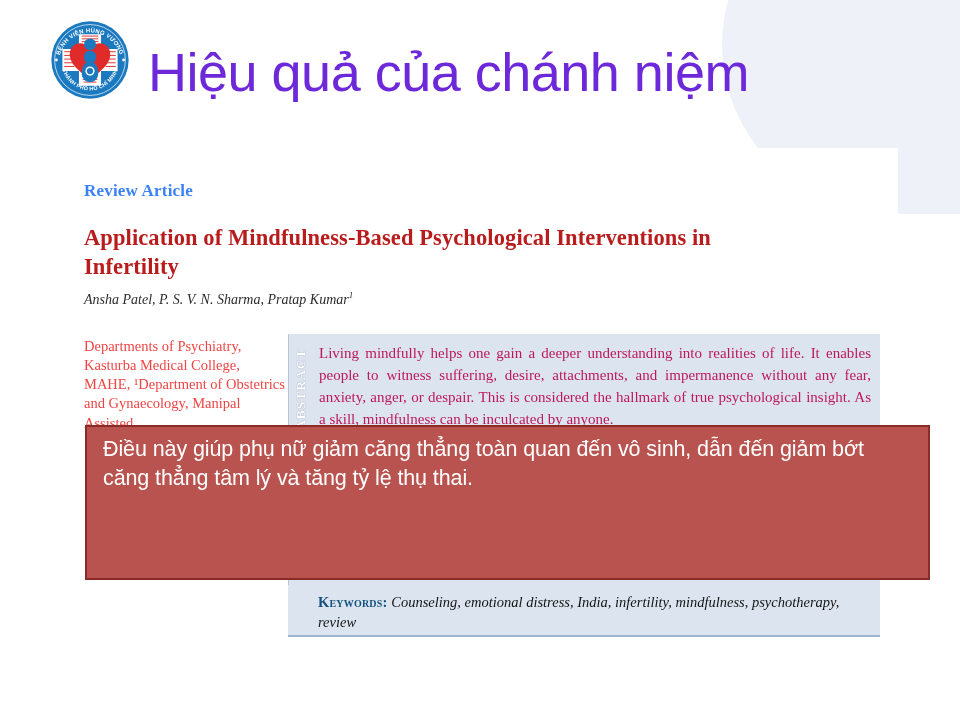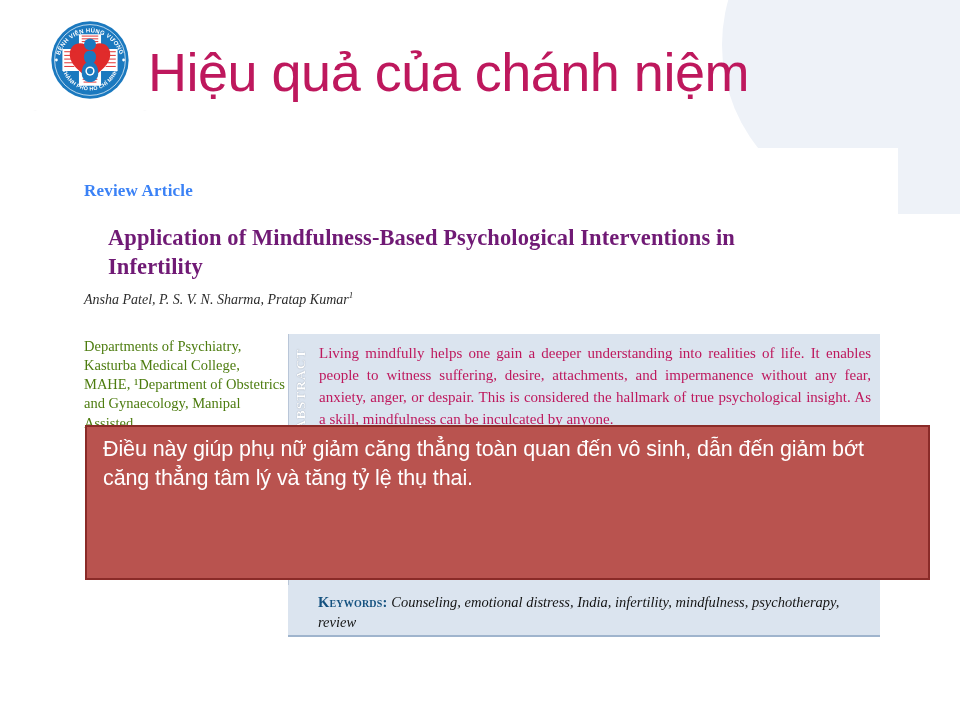--- a/index.html
+++ b/index.html
@@ -59,21 +59,21 @@
   .logo-wrap svg { display: block; width: 92px; height: 92px; }
 
   
   .slide-title {
     position: absolute;
     left: 148px; top: 43px;
     width: 790px;
     font-size: 54px;
     font-weight: 400;
     letter-spacing: -0.5px;
-    color: #be185d;
+    color: #6d28d9;
     line-height: 1.08;
     z-index: 5;
     white-space: nowrap;
   }
 
   
   .article {
     position: absolute;
     left: 62px; top: 148px;
     width: 836px; height: 500px;
@@ -89,41 +89,40 @@
     color: #3b82f6;
     letter-spacing: .2px;
   }
   .art-title {
     position: absolute; left: 22px; top: 76px;
     width: 690px;
     font-family: "Liberation Serif", serif;
     font-weight: bold;
     font-size: 22.5px;
     line-height: 1.28;
-    color: #701a75;
+    color: #b91c1c;
     letter-spacing: .1px;
-    margin-left: 24px;
   }
   .art-authors {
     position: absolute; left: 22px; top: 142px;
     font-family: "Liberation Serif", serif;
     font-style: italic;
     font-size: 14px;
     color: #2c2c2c;
     text-align: right;
   }
   .art-authors sup { font-size: 9px; }
 
   .art-affil {
     position: absolute; left: 22px; top: 189px;
     width: 205px;
     font-family: "Liberation Serif", serif;
     font-size: 14.5px;
     line-height: 1.32;
-    color: #4d7c0f;
+    color: #ef4444;
   }
 
   
   .abstract-panel {
     position: absolute;
     left: 226px; top: 186px;
     width: 592px; height: 272px;
     background: #dbe4ef;
     border-left: 1px solid #b9c6d8;
   }

